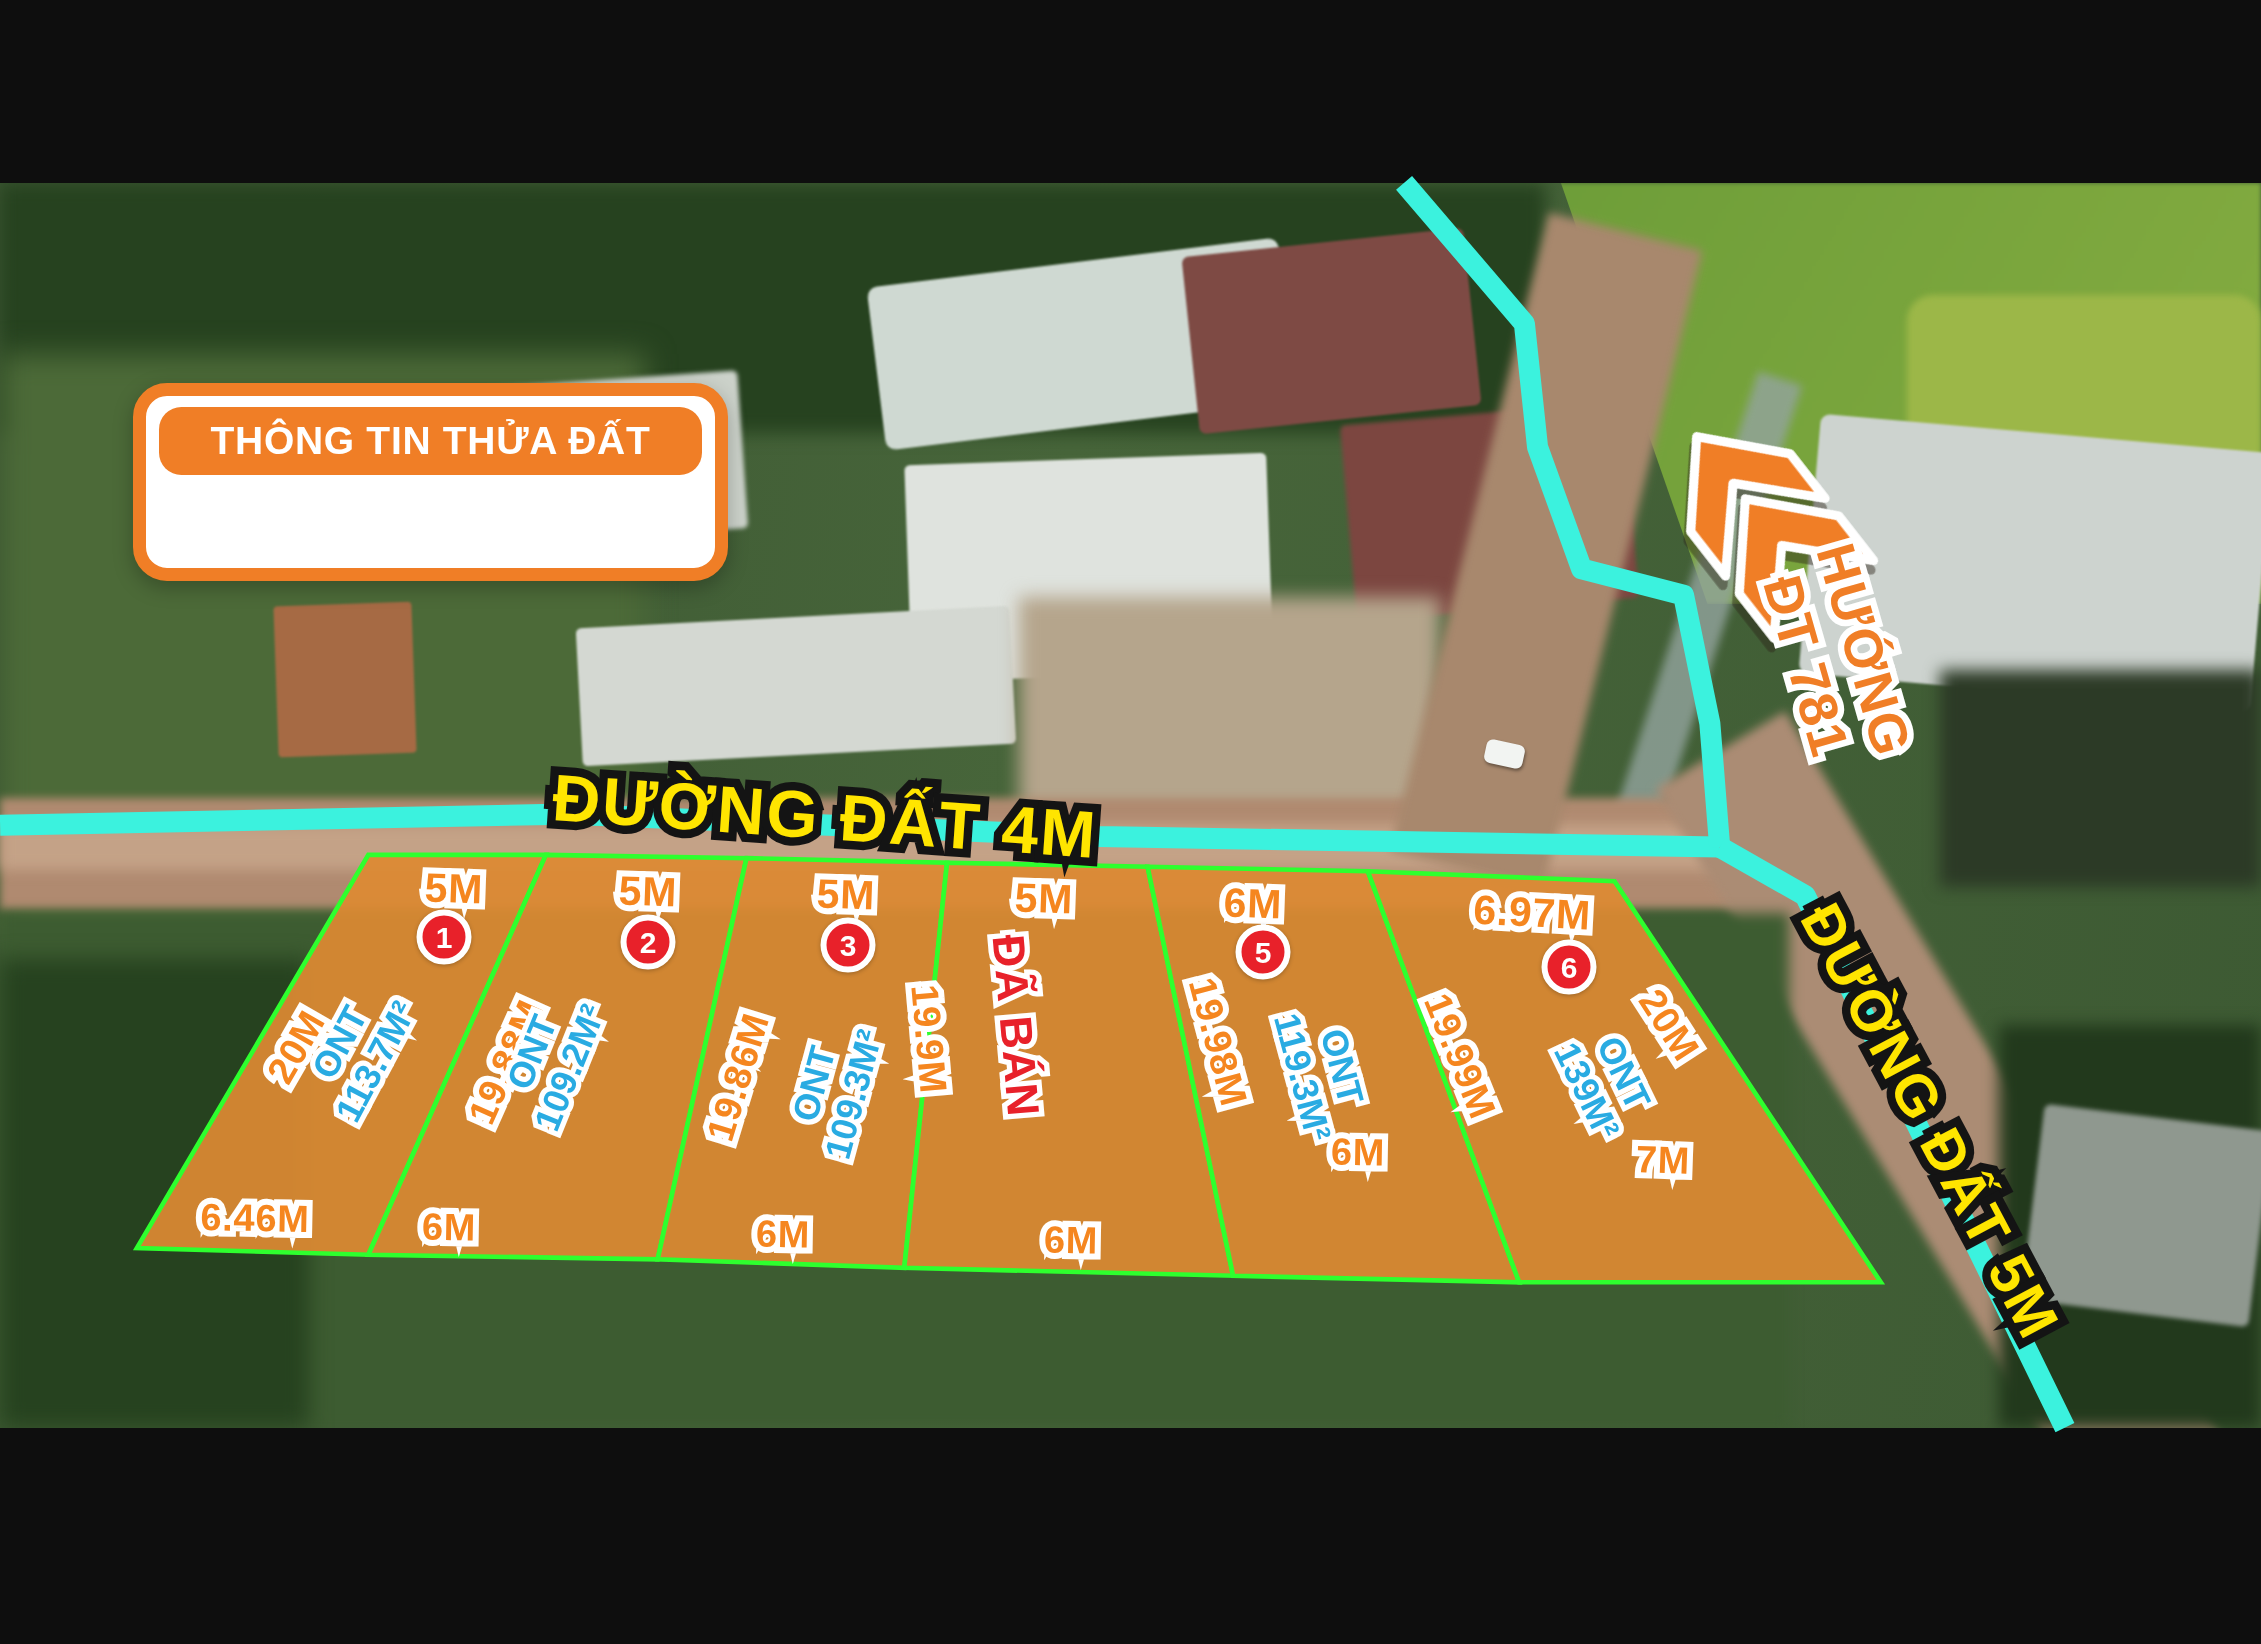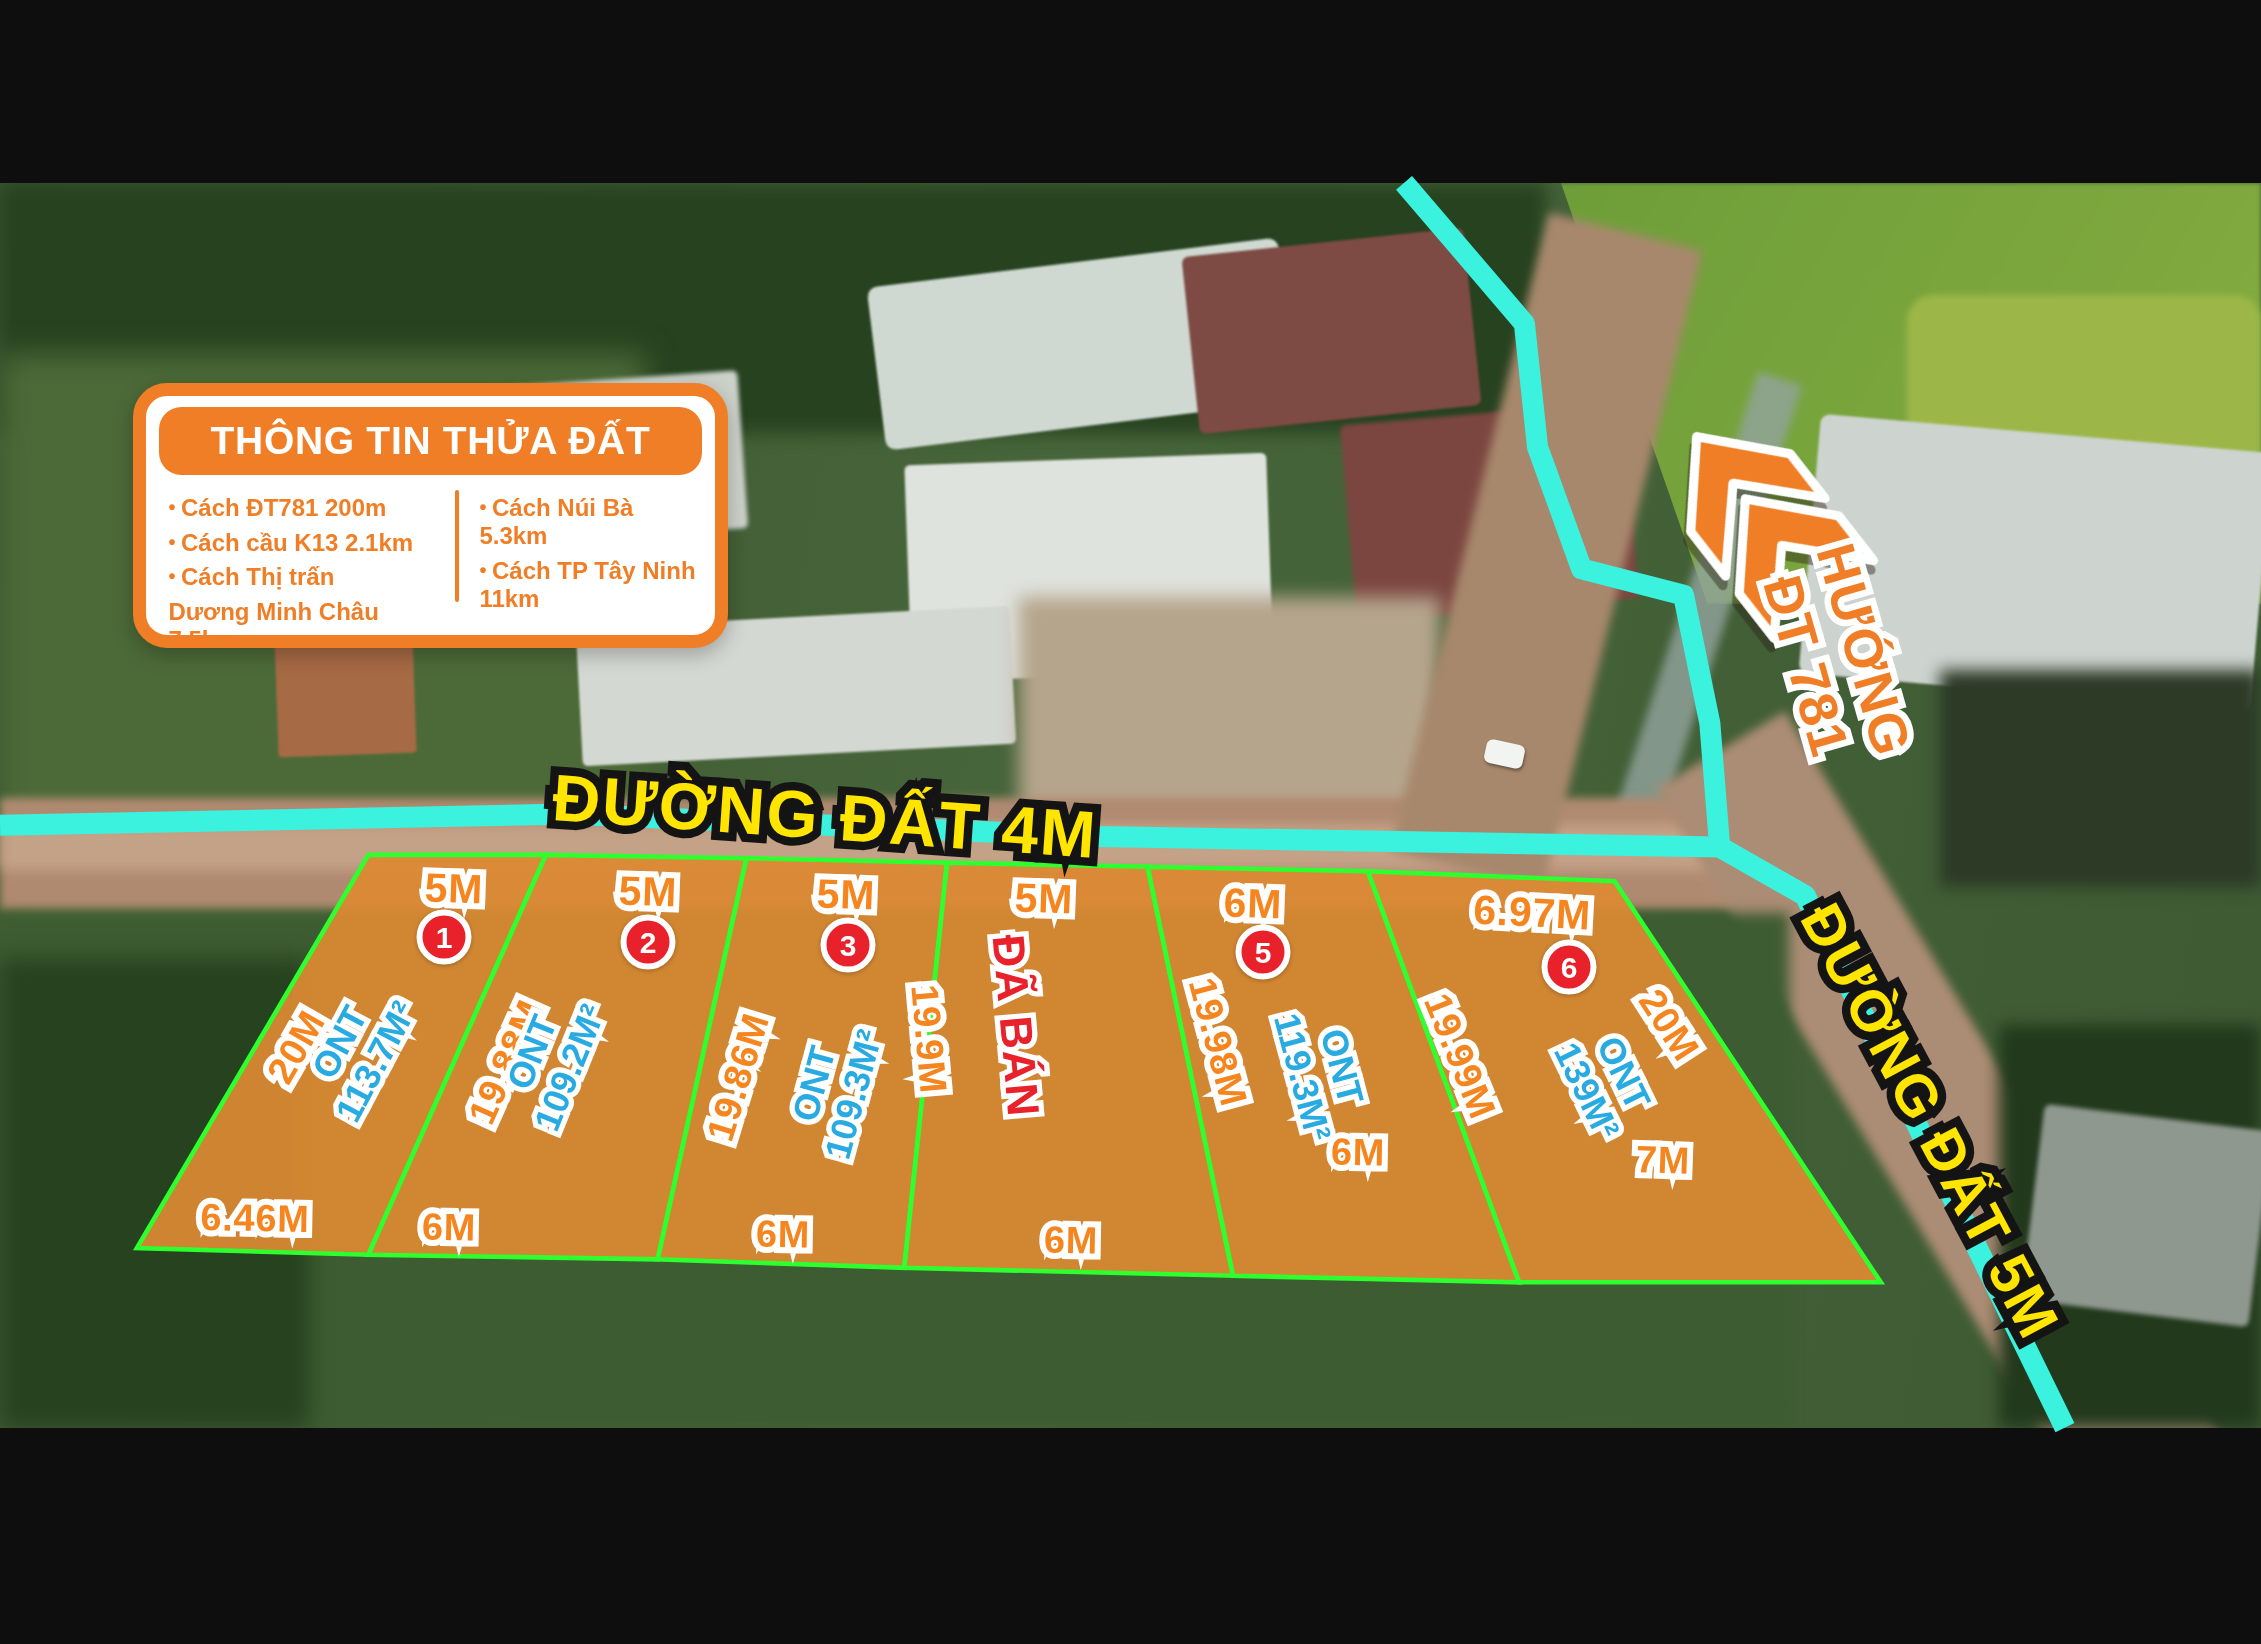--- a/index.html
+++ b/index.html
@@ -15,21 +15,21 @@
   .lbl{position:absolute;font-weight:800;white-space:nowrap;transform:translate(-50%,-50%) rotate(var(--r,0deg));line-height:1;}
   .dim{color:#F5861F;-webkit-text-stroke:12px #ffffff;paint-order:stroke fill;font-size:38px;letter-spacing:0.7px;}
   .ont{color:#29ABE2;-webkit-text-stroke:10.5px #ffffff;paint-order:stroke fill;font-size:36px;text-align:center;line-height:1.15;}
   .ont span{display:block;}
   .sold{color:#E8212A;-webkit-text-stroke:10.5px #ffffff;paint-order:stroke fill;font-size:45px;letter-spacing:1.3px;}
   .roadlbl{color:#FFE500;-webkit-text-stroke:17px #141414;paint-order:stroke fill;font-weight:800;letter-spacing:2px;}
   .dirlbl{color:#F07E26;-webkit-text-stroke:13px #ffffff;paint-order:stroke fill;font-weight:800;font-size:54px;text-align:center;line-height:1.12;letter-spacing:1.3px;}
   .dirlbl span{display:block;}
   .circle{position:absolute;width:43px;height:43px;transform:translate(-50%,-50%);background:#E8212A;border:6px solid #ffffff;border-radius:50%;color:#ffffff;display:flex;align-items:center;justify-content:center;font-size:30px;font-weight:700;box-shadow:0 1.3px 4px rgba(0,0,0,.25);}
   
-  #card{position:absolute;left:133px;top:383px;width:595px;height:265px;box-sizing:border-box;background:#ffffff;border:13px solid #F07E26;border-radius:34px;z-index:6;box-shadow:0 6.6px 20px rgba(0,0,0,.25);}
+  #card{position:absolute;left:133px;top:383px;width:595px;height:198px;box-sizing:border-box;background:#ffffff;border:13px solid #F07E26;border-radius:34px;z-index:6;box-shadow:0 6.6px 20px rgba(0,0,0,.25);}
   #card-header{margin:10.5px 13px 6.6px 13px;background:#F07E26;border-radius:22.4px;height:68px;display:flex;align-items:center;justify-content:center;}
   #card-title{color:#ffffff;font-size:39px;font-weight:800;letter-spacing:0.7px;}
   #card-body{display:flex;padding:6.6px 17px 0 22.4px;color:#F07E26;font-weight:700;font-size:24px;}
   .col-left{width:283px;}
   .col-div{width:4px;background:#F07E26;border-radius:2px;height:112px;margin:2.6px 0 0 4px;}
   .col-right{flex:1;padding-left:20px;}
   .bullet{margin:6.6px 0;}
   .bullet::before{content:"•  ";font-size:20px;vertical-align:2px;}
   .cont{margin:6.6px 0 0 0;}
 </style>
@@ -153,29 +153,16 @@
       <span>139M²</span>
     </div>
     <div class="lbl dim" style="left:1669px;top:1025px;--r:57deg;">20M</div>
     <div class="lbl dim" style="left:1663px;top:1160px;--r:2deg;">7M</div>
   </div>
 
   <div id="card">
     <div id="card-header">
       <div id="card-title">THÔNG TIN THỬA ĐẤT</div>
     </div>
-    <div id="card-body">
-      <div class="col-left">
-        <div class="bullet">Cách ĐT781 200m</div>
-        <div class="bullet">Cách cầu K13 2.1km</div>
-        <div class="bullet">Cách Thị trấn</div>
-        <div class="cont">Dương Minh Châu 7.5km</div>
-      </div>
-      <div class="col-div"></div>
-      <div class="col-right">
-        <div class="bullet">Cách Núi Bà 5.3km</div>
-        <div class="bullet">Cách TP Tây Ninh 11km</div>
-      </div>
-    </div>
   </div>
 
 </div>
 
 
 </body></html>

